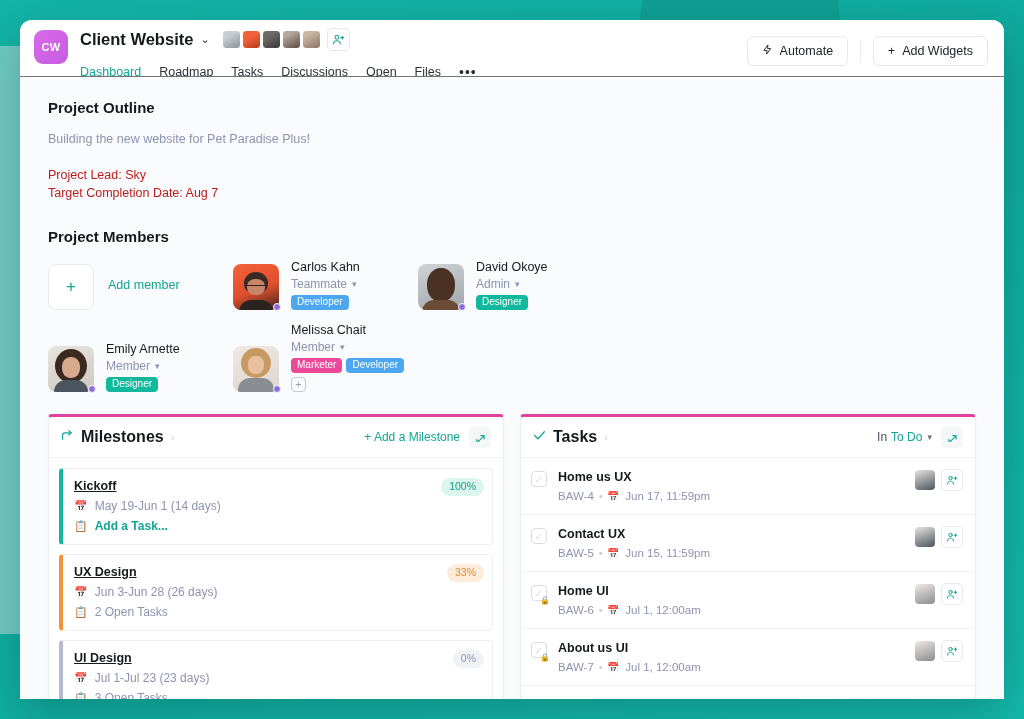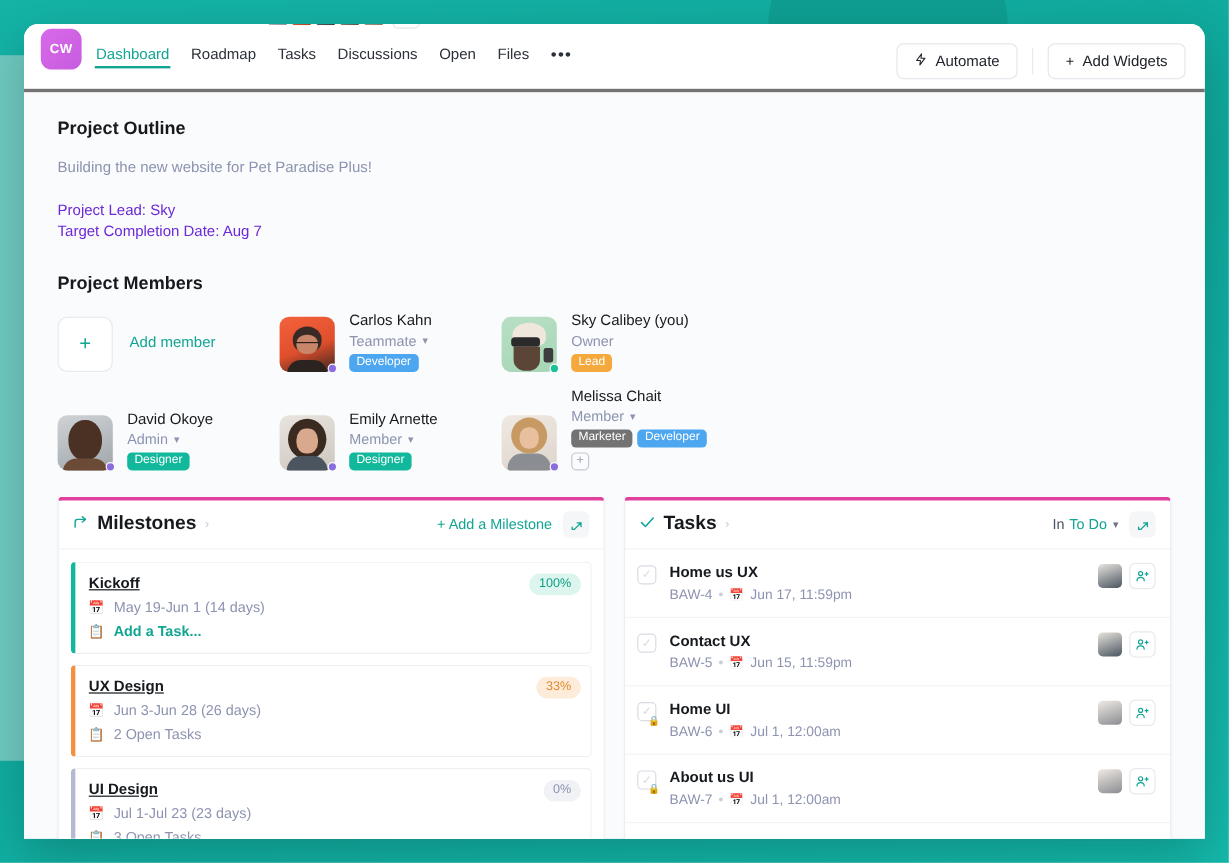--- a/index.html
+++ b/index.html
@@ -30,22 +30,22 @@
     border-radius: 12px 12px 0 0;
     box-shadow: 0 14px 40px rgba(0,0,0,0.20);
     overflow: hidden;
     display: flex; flex-direction: column;
   }
 
   
   .app-header {
     height: 57px; flex: 0 0 57px;
     background: #fff;
-    border-bottom: 3px solid #737373;
-    display: flex; align-items: flex-end;
+    border-bottom: 1px solid #737373;
+    display: flex; align-items: flex-start;
     padding: 9px 14px 16px 14px;
     position: relative;
   }
   .proj-logo {
     width: 34px; height: 34px; border-radius: 9px;
     background: linear-gradient(135deg,#d66ae8,#c85ce0);
     color: #fff; font-size: 11px; font-weight: bold;
     display: flex; align-items: center; justify-content: center;
     letter-spacing: .3px; margin-top: 1px;
     flex: 0 0 34px;
@@ -98,21 +98,21 @@
   .hbtn .gl { margin-right: 7px; font-size: 12px; display: inline-block; }
   .hsep { width: 1px; height: 22px; background: #e8eaee; margin: 0 12px; }
 
   
   .page {
     flex: 1; background: #fafbfc; padding: 22px 28px 0 28px;
     overflow: hidden; position: relative;
   }
   .sec-title { font-size: 15px; font-weight: bold; color: #16191d; }
   .outline-desc { font-size: 12.5px; color: #8d93b0; margin-top: 16px; }
-  .outline-meta { font-size: 12.5px; color: #6d28d9; margin-top: 20px; line-height: 18px; }
+  .outline-meta { font-size: 12.5px; color: #b91c1c; margin-top: 20px; line-height: 18px; }
 
   .members-title { margin-top: 26px; }
   .members-grid {
     margin-top: 14px;
     display: grid; grid-template-columns: 185px 185px 185px;
     row-gap: 12px;
   }
   .member { display: flex; align-items: flex-end; }
   .m-avatar {
     width: 46px; height: 46px; border-radius: 8px; flex: 0 0 46px;
@@ -321,40 +321,20 @@
           <div class="m-role">
             <span>Teammate</span>
             <span class="cv">▾</span>
           </div>
           <div class="tags">
             <span class="tag" style="background:#4da6f0">Developer</span>
           </div>
         </div>
       </div>
 
-      <div class="member">
-        <div class="m-avatar">
-          <div class="inner" style="background:linear-gradient(160deg,#b8dfc4 0%,#a7d6b7 100%)">
-            <div style="position:absolute;left:9px;top:5px;width:28px;height:20px;border-radius:50% 50% 35% 35%;background:#efe6dc;"></div>
-            <div style="position:absolute;left:8px;top:17px;width:24px;height:8px;border-radius:3px;background:#2b2b2b;"></div>
-            <div style="position:absolute;left:10px;top:25px;width:22px;height:20px;border-radius:0 0 45% 45%;background:#5b4537;"></div>
-            <div style="position:absolute;right:3px;top:26px;width:8px;height:12px;border-radius:2px;background:#3d3d3d;"></div>
-          </div>
-          <div class="dot green"></div>
-        </div>
-        <div class="m-info">
-          <div class="m-name">Sky Calibey (you)</div>
-          <div class="m-role">
-            <span>Owner</span>
-          </div>
-          <div class="tags">
-            <span class="tag" style="background:#f5a93c">Lead</span>
-          </div>
-        </div>
-      </div>
 
       <div class="member">
         <div class="m-avatar">
           <div class="inner" style="background:linear-gradient(160deg,#cfd3d6 0%,#9fa5aa 100%)">
             <div style="position:absolute;left:9px;top:4px;width:28px;height:34px;border-radius:48%;background:#4b3024;"></div>
             <div style="position:absolute;left:4px;top:36px;width:38px;height:14px;border-radius:12px 12px 0 0;background:#6b4a36;"></div>
           </div>
           <div class="dot purple"></div>
         </div>
         <div class="m-info">
@@ -399,21 +379,21 @@
           </div>
           <div class="dot purple"></div>
         </div>
         <div class="m-info">
           <div class="m-name">Melissa Chait</div>
           <div class="m-role">
             <span>Member</span>
             <span class="cv">▾</span>
           </div>
           <div class="tags">
-            <span class="tag" style="background:#737373">Marketer</span>
+            <span class="tag" style="background:#ec4899">Marketer</span>
             <span class="tag" style="background:#4da6f0">Developer</span>
           </div>
           <div class="tag-add">+</div>
         </div>
       </div>
 
     </div>
 
     <div class="panels">
 

